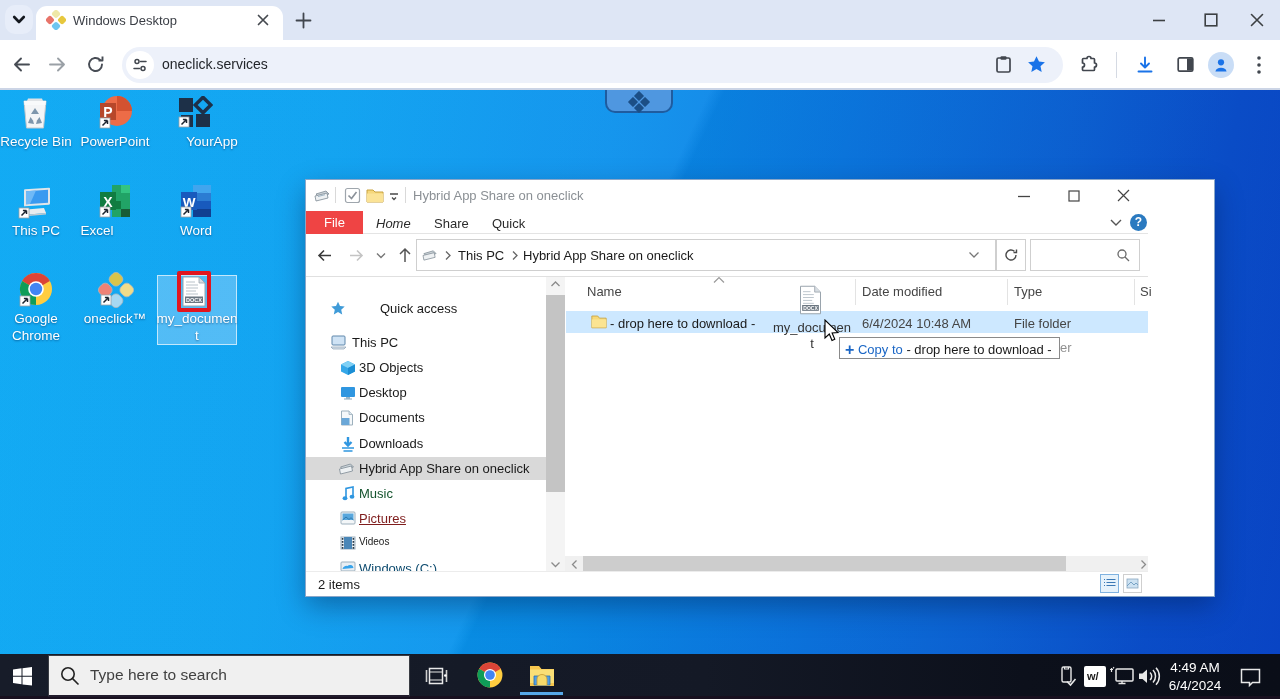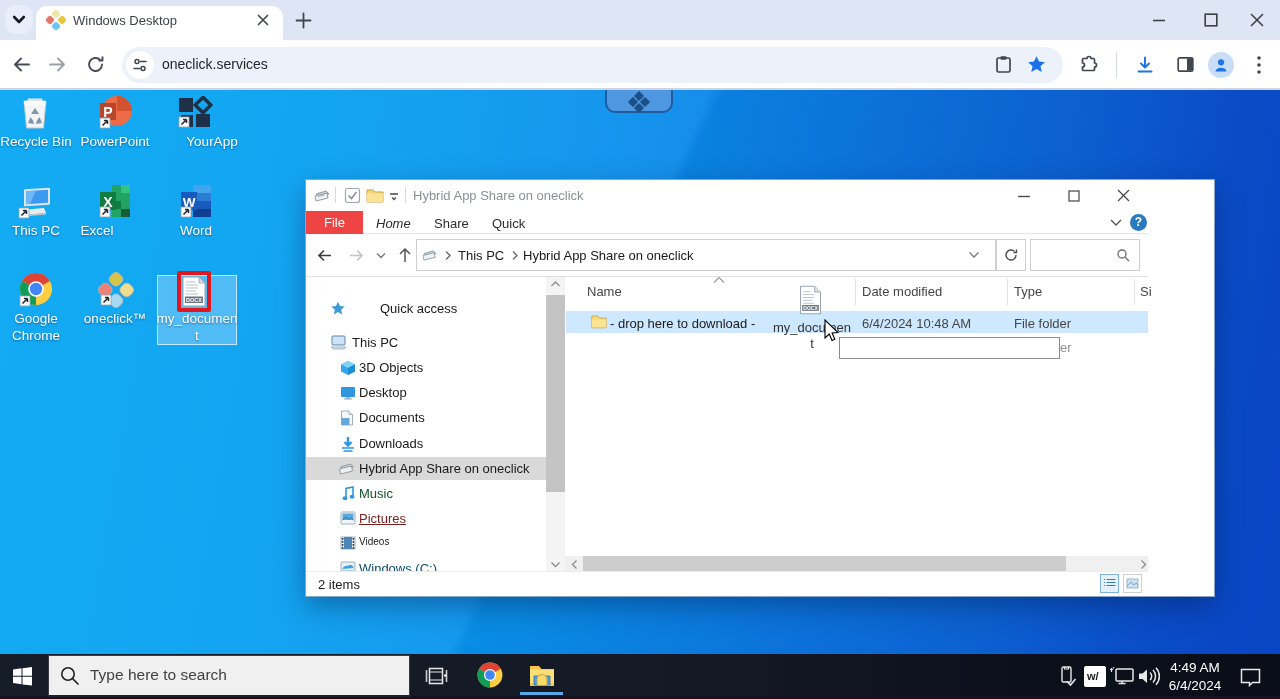--- a/index.html
+++ b/index.html
@@ -421,20 +421,21 @@
   <text x="14" y="29.8" font-size="6" font-weight="bold" fill="#fff" text-anchor="middle" font-family="Liberation Sans">DOCX</text>
  </svg>
  <div class="abs nw" style="left:464px;top:140px;font-size:13px;color:#333;width:84px;text-align:center;">my_documen</div>
  <div class="abs nw" style="left:464px;top:156px;font-size:13px;color:#333;width:84px;text-align:center;">t</div>
 
  <svg style="left:514px;top:139px" width="20" height="24" viewBox="0 0 20 24">
       <path d="M5 1 L5 19 L9.3 15 L12 21.5 L14.8 20.3 L12.1 14 L18 13.5 Z" fill="#fff" stroke="#000" stroke-width="1.1"></path>
     </svg>
 
  <div class="abs" style="left:533px;top:157px;width:221px;height:22px;background:#fff;border:1px solid #8a8a8a;"></div>
+ <div class="abs nw" style="left:539px;top:160px;font-size:13px;color:#1a66c5;"><span style="font-size:16px;font-weight:bold;position:relative;top:1px;">+</span> Copy to <span style="color:#1a1a1a;">- drop here to download -</span></div>
 
  <div class="abs" style="left:259px;top:376px;width:583px;height:15px;background:#f0f0f0;"></div>
  <svg style="left:264px;top:379px" width="9" height="11" viewBox="0 0 9 11">
       <path d="M6.5 1.5 L2.5 5.5 L6.5 9.5" fill="none" stroke="#8b8b8b" stroke-width="1.3"></path>
     </svg>
  <div class="abs" style="left:277px;top:376px;width:483px;height:15px;background:#cdcdcd;"></div>
  <svg style="left:833px;top:379px" width="9" height="11" viewBox="0 0 9 11">
       <path d="M2.5 1.5 L6.5 5.5 L2.5 9.5" fill="none" stroke="#8b8b8b" stroke-width="1.3"></path>
     </svg>
 

